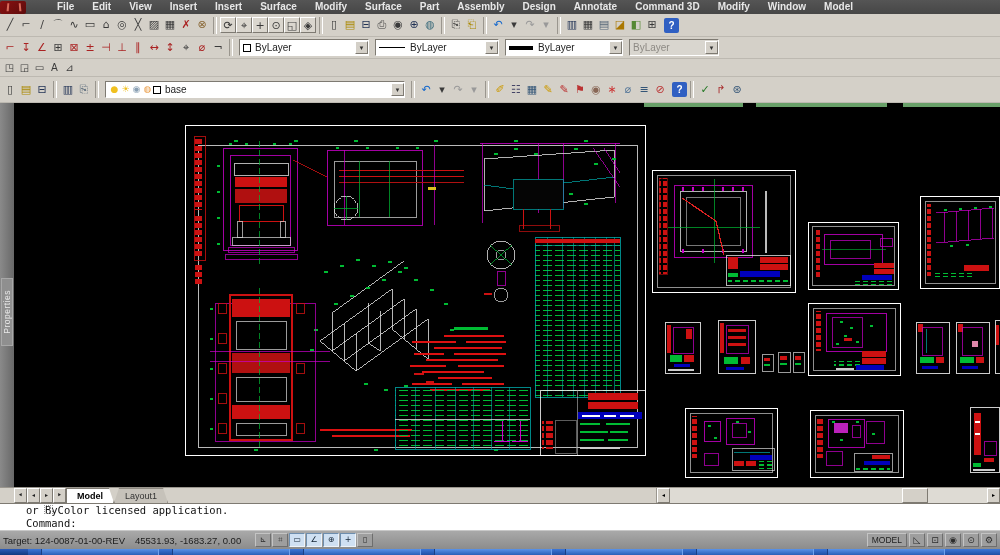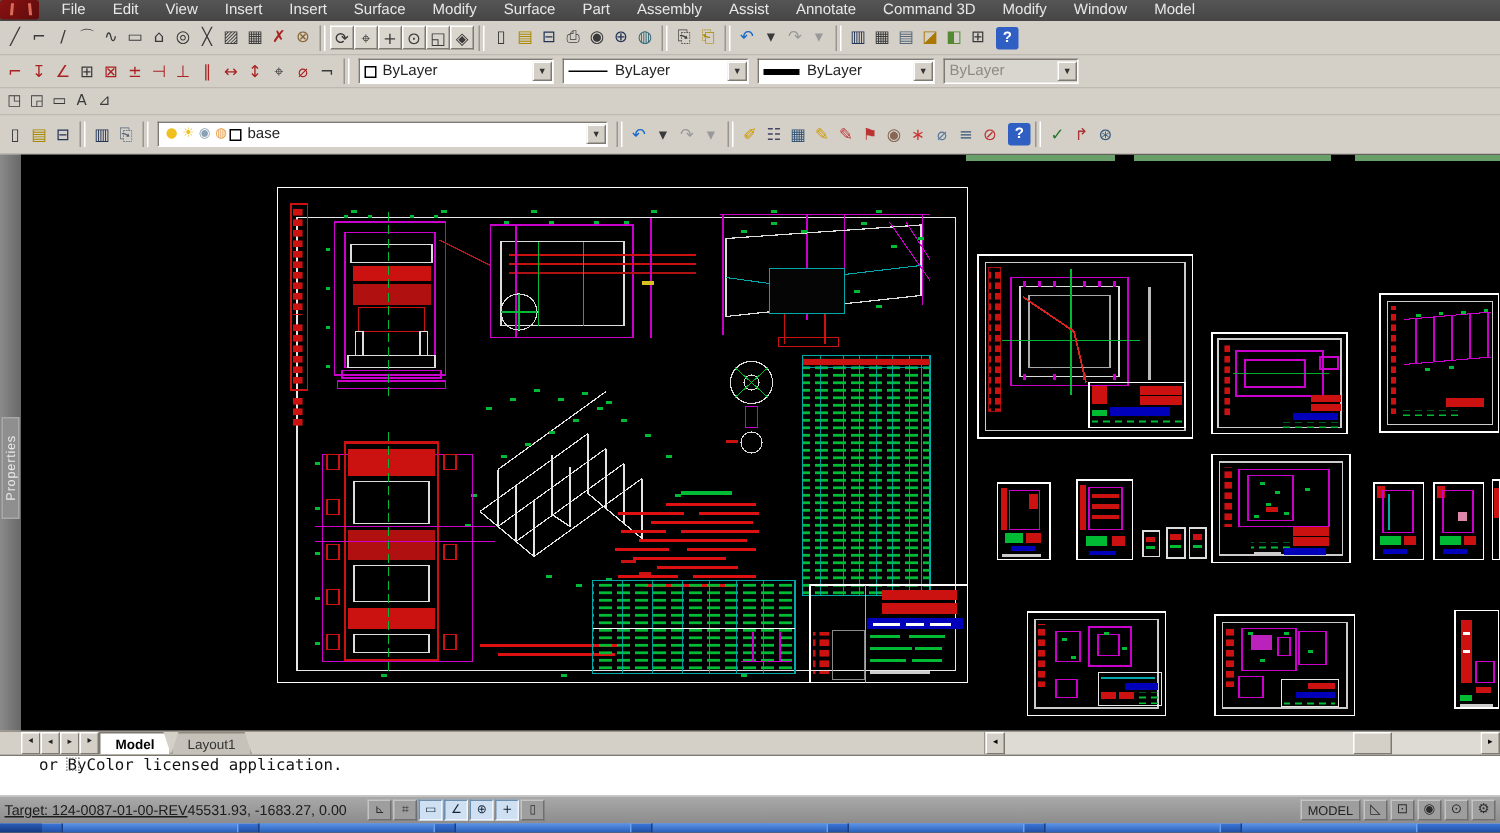--- a/index.html
+++ b/index.html
@@ -1,21 +1,21 @@
 <!DOCTYPE html>
 <html><head>
 <meta charset="utf-8">
 <style>
   * { margin:0; padding:0; box-sizing:border-box; }
   html,body { width:1000px; height:555px; overflow:hidden; }
   body { font-family:"Liberation Sans", sans-serif; background:#d4d0c8; position:relative; }
   #app { width:1000px; height:555px; position:relative; display:flex; flex-direction:column; }
 
   
-  #menubar { height:14px; background:linear-gradient(#555,#464646); display:flex; align-items:flex-start; gap:0; }
+  #menubar { height:14px; background:linear-gradient(#555,#464646); display:flex; align-items:center; gap:16px;font-weight:bold; }
   #applogo { width:26px; height:13px; background:linear-gradient(135deg,#8a1212,#5e0b0b); border-radius:2px; margin-right:6px; position:relative; flex:0 0 auto; }
   #applogo::after { content:""; position:absolute; left:7px; top:2px; width:10px; height:8px; border-left:2px solid #d96a5a; border-right:2px solid #d96a5a; transform:perspective(10px) rotateX(8deg); }
   .menu-item { color:#e8e8e8; font-size:10px; padding:0 9px; line-height:14px; cursor:default; }
 
   
   .tbrow { background:#d4d0c8; display:flex; align-items:center; padding:1px 2px; border-bottom:1px solid #bdb9b1; }
   #row1 { height:23px; }
   #row2 { height:22px; }
   #row3 { height:18px; }
   #row4 { height:26px; }
@@ -65,21 +65,21 @@
 
   
   #cmdwindow { height:27px; background:#fff; border-top:1px solid #7e7a72; position:relative;
                font-family:"DejaVu Sans Mono","Liberation Mono",monospace; font-size:10.5px; color:#111; }
   #cmdgrip { position:absolute; left:44px; top:1px; width:9px; height:9px; border:1px dotted #999; }
   .cmdline { padding-left:26px; line-height:13px; white-space:pre; }
 
   
   #statusbar { height:19px; background:linear-gradient(#a9a9a9,#8c8c8c); display:flex; align-items:center;
                font-size:9.5px; color:#1c1c1c; padding:0 3px; border-top:1px solid #c8c8c8; }
-  #target-text { margin-right:0;text-decoration:underline; }
+  #target-text { margin-right:10px; }
   #coord-text { margin-right:14px; }
   .stbtn { width:16px; height:14px; background:#9e9e9e; border:1px solid; border-color:#c4c4c4 #6e6e6e #6e6e6e #c4c4c4;
            font-family:"DejaVu Sans",sans-serif; font-size:8px; line-height:12px; text-align:center; color:#2c2c2c; margin-right:1px; }
   .stbtn.on { background:#cfe0f2; border-color:#6e8eae #eef4fa #eef4fa #6e8eae; color:#123; }
   #sb-right { margin-left:auto; display:flex; align-items:center; gap:2px; }
   #model-btn { height:14px; padding:0 4px; font-size:8.5px; line-height:12px; background:#9e9e9e;
                border:1px solid; border-color:#c4c4c4 #6e6e6e #6e6e6e #c4c4c4; color:#222; }
   .sbicon { width:16px; height:14px; background:#9e9e9e; border:1px solid; border-color:#c4c4c4 #6e6e6e #6e6e6e #c4c4c4;
             font-family:"DejaVu Sans",sans-serif; font-size:9px; line-height:12px; text-align:center; color:#2c2c2c; }
 
@@ -100,21 +100,21 @@
         <span class="menu-item">File</span>
         <span class="menu-item">Edit</span>
         <span class="menu-item">View</span>
         <span class="menu-item">Insert</span>
         <span class="menu-item">Insert</span>
         <span class="menu-item">Surface</span>
         <span class="menu-item">Modify</span>
         <span class="menu-item">Surface</span>
         <span class="menu-item">Part</span>
         <span class="menu-item">Assembly</span>
-        <span class="menu-item">Assist</span>
+        <span class="menu-item">Design</span>
         <span class="menu-item">Annotate</span>
         <span class="menu-item">Command 3D</span>
         <span class="menu-item">Modify</span>
         <span class="menu-item">Window</span>
         <span class="menu-item">Model</span>
       </div>
   </div>
 
   <div id="row1" class="tbrow">
     <div class="grp">
@@ -794,20 +794,21 @@
       <div id="scrtrack">
         <div id="scrthumb"></div>
       </div>
       <div class="scrbtn">▸</div>
     </div>
   </div>
 
   <div id="cmdwindow">
     <div id="cmdgrip"></div>
     <div class="cmdline">or ByColor licensed application.</div>
+    <div class="cmdline">Command:</div>
   </div>
 
   <div id="statusbar">
     <span id="target-text">Target: 124-0087-01-00-REV</span>
     <span id="coord-text">45531.93, -1683.27, 0.00</span>
     <span class="grp">
         <span class="stbtn">⊾</span>
         <span class="stbtn">⌗</span>
         <span class="stbtn on">▭</span>
         <span class="stbtn on">∠</span>

